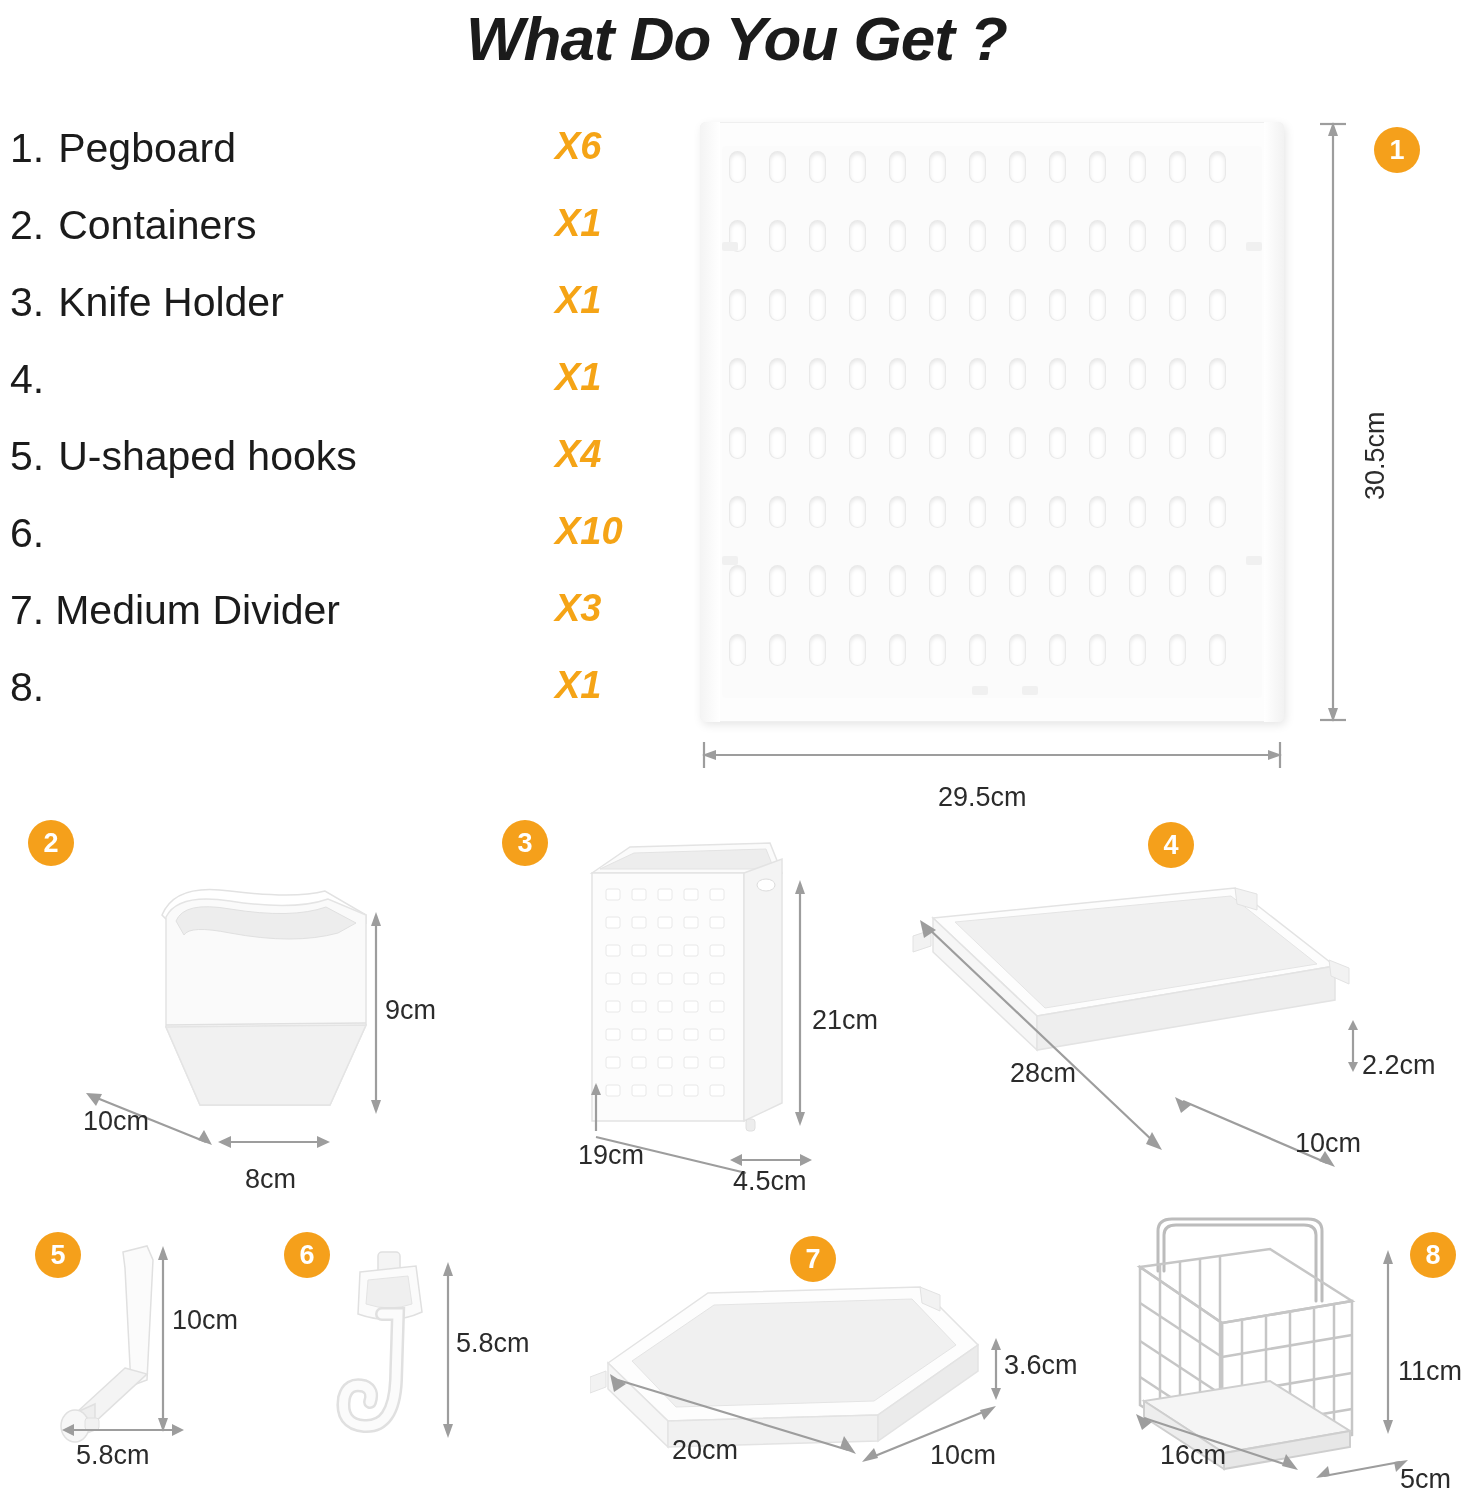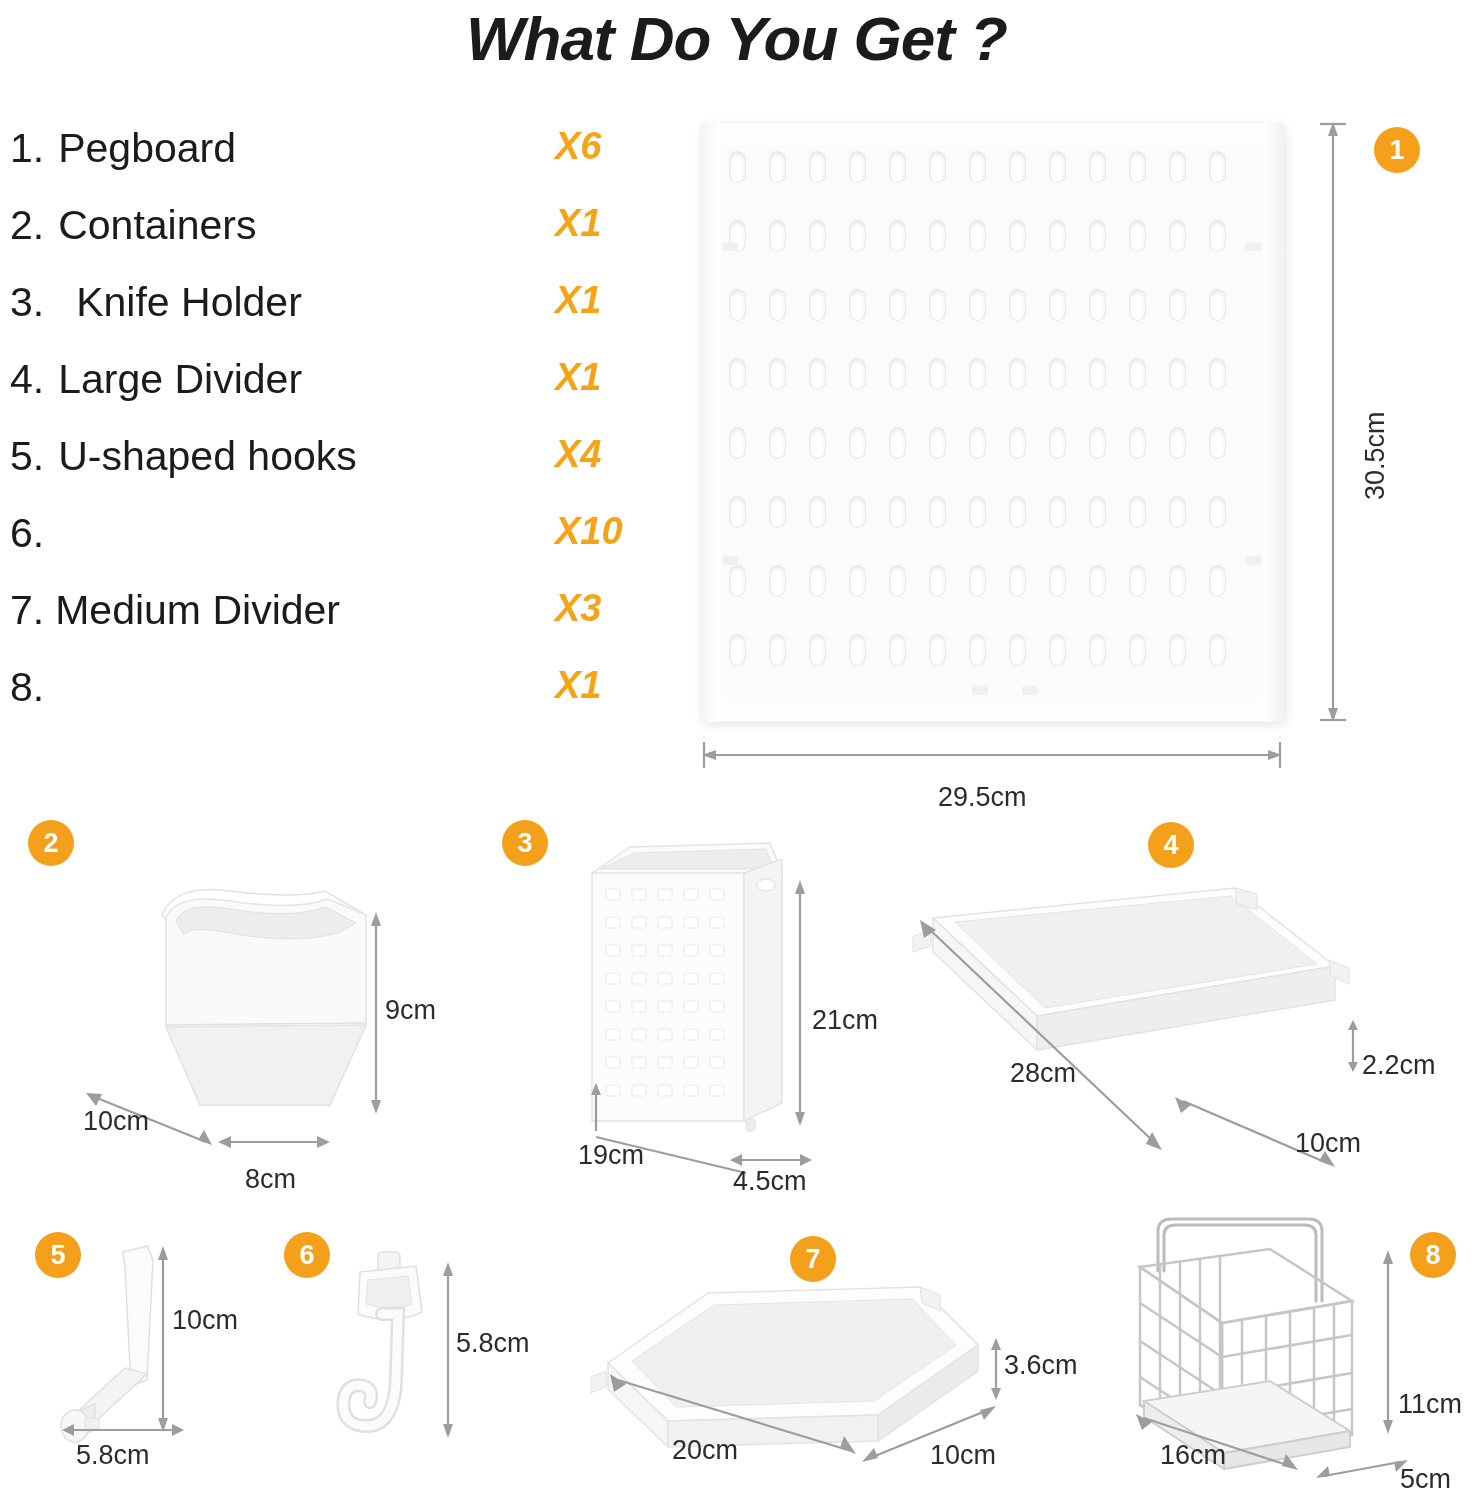--- a/index.html
+++ b/index.html
@@ -138,27 +138,26 @@
   </div>
 
   <div class="list-row">
     <span class="list-label">2.</span>
     <span class="list-label" style="margin-left:14px">Containers</span>
     <span class="list-qty">X1</span>
   </div>
 
   <div class="list-row">
     <span class="list-label">3.</span>
-    <span class="list-label" style="margin-left:32px">Knife Holder</span>
+    <span class="list-label" style="margin-left:14px">Knife Holder</span>
     <span class="list-qty">X1</span>
   </div>
 
   <div class="list-row">
     <span class="list-label">4.</span>
-    <span class="list-label" style="margin-left:14px">Large Divider</span>
     <span class="list-qty">X1</span>
   </div>
 
   <div class="list-row">
     <span class="list-label">5.</span>
     <span class="list-label" style="margin-left:14px">U-shaped hooks</span>
     <span class="list-qty">X4</span>
   </div>
 
   <div class="list-row">
@@ -595,21 +594,21 @@
     <path d="M24,196 L24,212 L104,264 L104,248 Z" fill="#ededed" stroke="#cecece" stroke-width="2"></path>
     <path d="M104,248 L104,264 L230,242 L230,226 Z" fill="#e7e7e7" stroke="#cecece" stroke-width="2"></path>
   </svg>
 </div>
 
 <svg class="anno" style="left:1380px; top:1250px;" width="30" height="190">
   <line x1="8" y1="6" x2="8" y2="178"></line>
   <polygon points="8,0 3,14 13,14"></polygon>
   <polygon points="8,184 3,170 13,170"></polygon>
 </svg>
-<div class="dim" style="left:1398px; top:1389px;">11cm</div>
+<div class="dim" style="left:1398px; top:1356px;">11cm</div>
 
 <svg class="anno" style="left:1136px; top:1412px;" width="190" height="70">
   <line x1="8" y1="6" x2="154" y2="54"></line>
   <polygon points="0,2 6,18 16,10"></polygon>
   <polygon points="162,58 146,54 150,42"></polygon>
 </svg>
 <div class="dim" style="left:1160px; top:1440px;">16cm</div>
 
 <svg class="anno" style="left:1316px; top:1432px;" width="110" height="60">
   <line x1="8" y1="44" x2="84" y2="30"></line>

